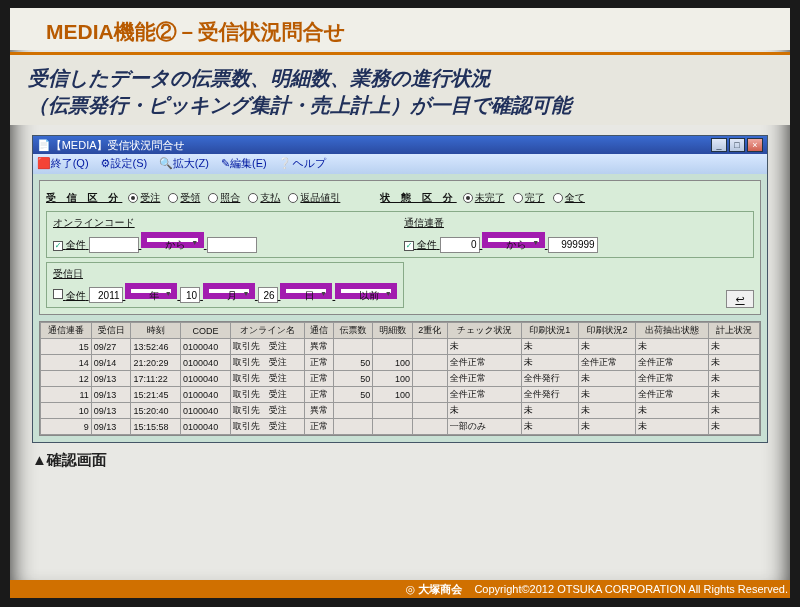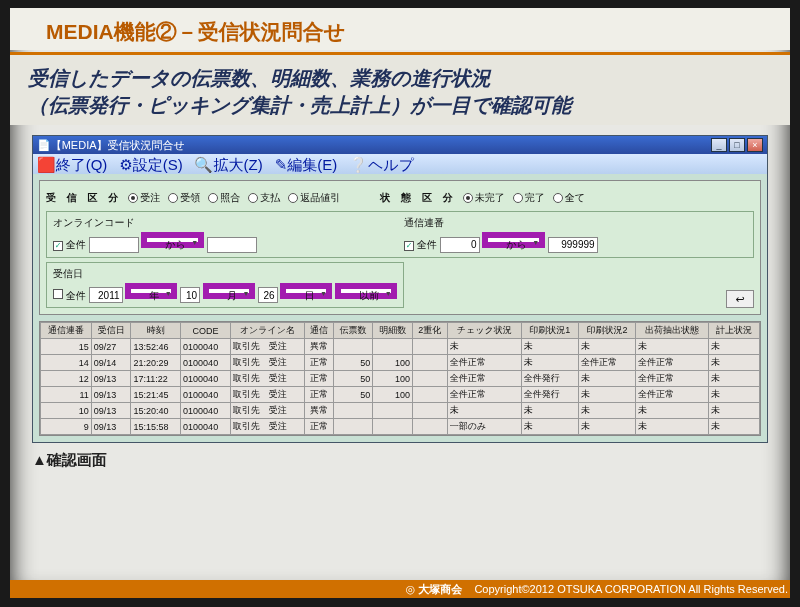--- a/index.html
+++ b/index.html
@@ -65,28 +65,29 @@
     text-align: center;
     color: #234;
   }
   .win-btn.close { background: linear-gradient(#f0a8a0,#d06050); color:#fff; }
   .win-menubar {
     background: linear-gradient(#d8e8ff,#b8d0f0);
     padding: 2px 4px;
     display: flex;
     gap: 12px;
     height: 20px;
-    font-size: 15px;
+    font-size: 11px;
     color: #0018a0;
   }
   .form-area {
     margin: 6px;
     background: #d8ecd8;
     border: 1px solid #888;
     padding: 6px;
+    text-decoration: underline;
   }
   .form-row {
     display: flex;
     align-items: center;
     gap: 6px;
     margin: 2px 0;
     flex-wrap: wrap;
   }
   .grp-label {
     font-weight: bold;

